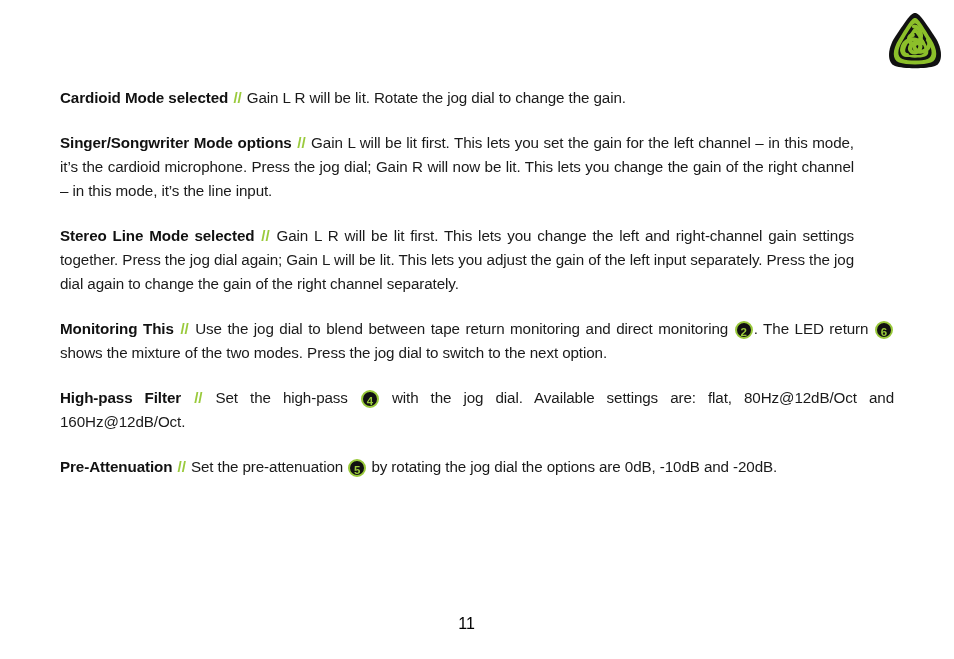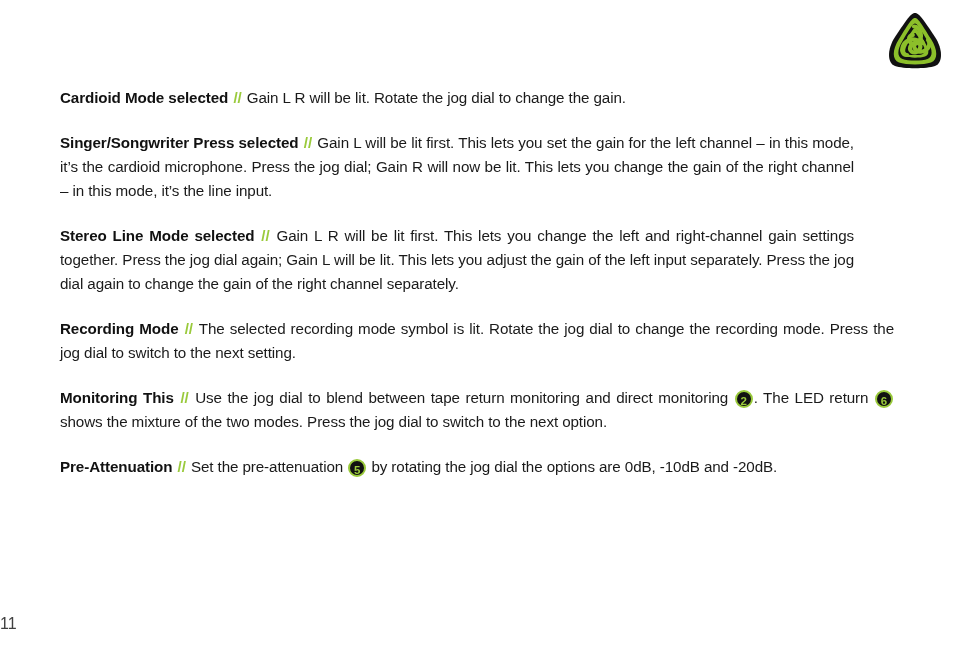--- a/index.html
+++ b/index.html
@@ -77,23 +77,23 @@
     margin: 0 1px;
     letter-spacing: 0;
   }
 
   
   .pagenum {
     position: absolute;
     left: 0;
     top: 615px;
     width: 933px;
-    text-align: left;
+    text-align: center;
     font-size: 16px;
-    color: #404040;
+    color: #000000;
   }
 </style>
 </head>
 <body>
 
 <div class="page">
 
   <div class="logo">
     <svg viewBox="0 0 64 58" xmlns="http://www.w3.org/2000/svg">
       <path d="M32 2 C36 2 40 8 52 26 C60 38 60 52 52 55 C44 58 20 58 12 55 C4 52 4 38 12 26 C24 8 28 2 32 2 Z" fill="#111111"></path>
@@ -102,22 +102,22 @@
       <path d="M32 17 C33.4 17 35.2 20 42 31.5 C46.5 39 46.5 44 42 45.6 C37.5 47.2 26.5 47.2 22 45.6 C17.5 44 17.5 39 22 31.5 C28.8 20 30.6 17 32 17 Z" fill="#8CBF2A"></path>
       <path d="M32 22 C33 22 34.2 24.2 39.3 32.8 C42.6 38.4 42.6 42 39.3 43.2 C36 44.4 28 44.4 24.7 43.2 C21.4 42 21.4 38.4 24.7 32.8 C29.8 24.2 31 22 32 22 Z" fill="#111111"></path>
       <path d="M24 44 C20 44 18 40 20 35 C22 30 28 27 33 29 C37 30.6 38.4 35 36.6 38.4 C35 41.4 31 42.4 28.6 40.6 C26.6 39.1 26.4 36.4 27.9 34.8" fill="none" stroke="#8CBF2A" stroke-width="4.2" stroke-linecap="round"></path>
       <path d="M45 29 C47.5 32 46.5 37 42 39.5 C38 41.7 33 40.4 31.5 37 C30.2 34 31.6 30.6 34.6 29.6 C37 28.8 39.3 30 39.9 32.1" fill="none" stroke="#8CBF2A" stroke-width="4.2" stroke-linecap="round"></path>
       <path d="M31 15.5 C34.5 15.5 38 19.5 38 25 C38 29.6 35 33 31.5 33.2 C28.4 33.4 26 31 26 28.2 C26 25.9 27.7 24.1 29.8 24.1" fill="none" stroke="#8CBF2A" stroke-width="4.2" stroke-linecap="round"></path>
     </svg>
   </div>
 
   <div class="content">
       <p class="para indent"><b class="lead">Cardioid Mode selected</b> <span class="sep">//</span><span> Gain L R will be lit. Rotate the jog dial to change the gain.</span></p>
-      <p class="para indent"><b class="lead">Singer/Songwriter Press selected</b> <span class="sep">//</span><span> Gain L will be lit first. This lets you set the gain for the left channel – in this mode, it’s the cardioid microphone. Press the jog dial; Gain R will now be lit. This lets you change the gain of the right channel – in this mode, it’s the line input.</span></p>
+      <p class="para indent"><b class="lead">Singer/Songwriter Mode options</b> <span class="sep">//</span><span> Gain L will be lit first. This lets you set the gain for the left channel – in this mode, it’s the cardioid microphone. Press the jog dial; Gain R will now be lit. This lets you change the gain of the right channel – in this mode, it’s the line input.</span></p>
       <p class="para indent"><b class="lead">Stereo Line Mode selected</b> <span class="sep">//</span><span> Gain L R will be lit first. This lets you change the left and right-channel gain settings together. Press the jog dial again; Gain L will be lit. This lets you adjust the gain of the left input separately. Press the jog dial again to change the gain of the right channel separately.</span></p>
-      <p class="para"><b class="lead">Recording Mode</b> <span class="sep">//</span><span> The selected recording mode symbol is lit. Rotate the jog dial to change the recording mode. Press the jog dial to switch to the next setting.</span></p>
       <p class="para"><b class="lead">Monitoring This</b> <span class="sep">//</span><span> Use the jog dial to blend between tape return monitoring and direct monitoring </span><span class="badge">2</span><span>. The LED return </span><span class="badge">6</span><span> shows the mixture of the two modes. Press the jog dial to switch to the next option.</span></p>
+      <p class="para"><b class="lead">High-pass Filter</b> <span class="sep">//</span><span> Set the high-pass </span><span class="badge">4</span><span> with the jog dial. Available settings are: flat, 80Hz@12dB/Oct and 160Hz@12dB/Oct.</span></p>
       <p class="para"><b class="lead">Pre-Attenuation</b> <span class="sep">//</span><span> Set the pre-attenuation </span><span class="badge">5</span><span> by rotating the jog dial the options are 0dB, -10dB and -20dB.</span></p>
     </div>
 
   <div class="pagenum">11</div>
 
 </div>
 
 </body></html>

